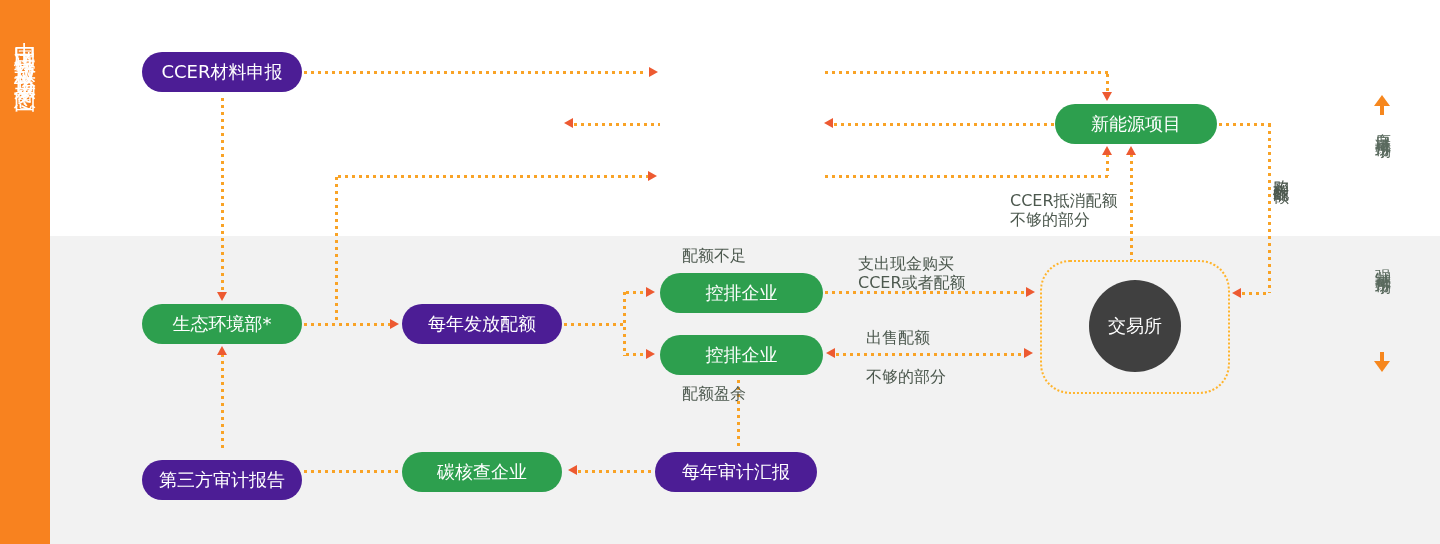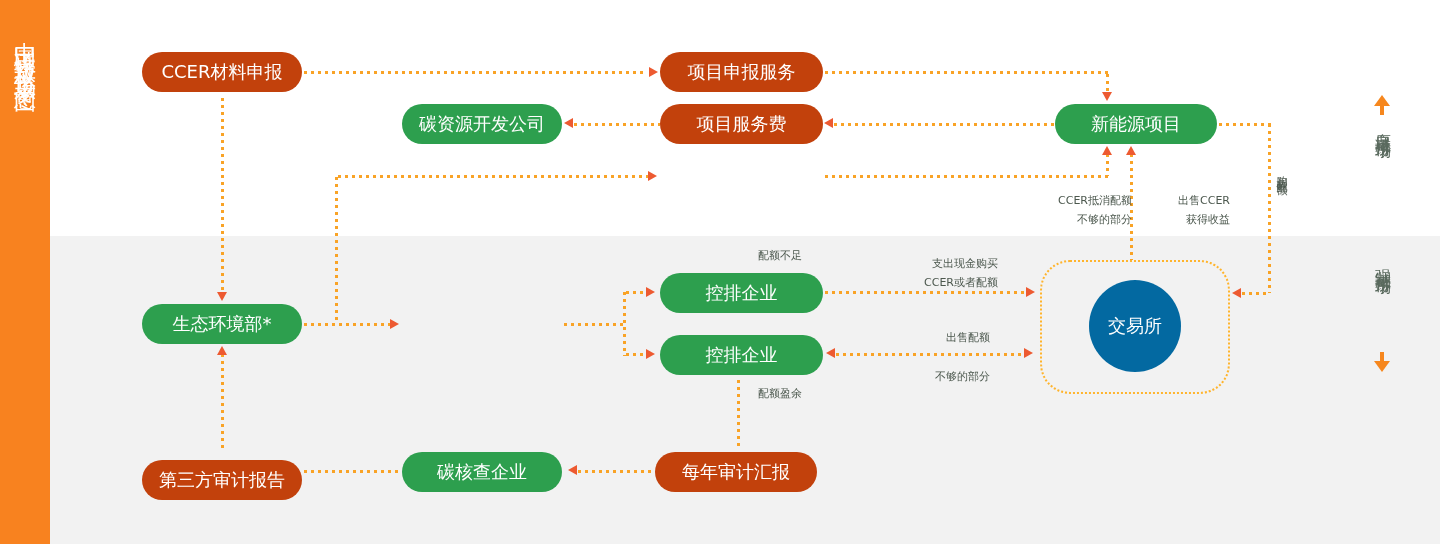--- a/index.html
+++ b/index.html
@@ -13,35 +13,35 @@
   .sidebar-title {
     position:absolute; left:50%; transform:translateX(-50%); top:24px;
     writing-mode:vertical-rl; color:#ffffff; font-size:22px; letter-spacing:5px; white-space:nowrap;
   }
 
   .pill {
     position:absolute; height:40px; border-radius:21px;
     display:flex; align-items:center; justify-content:center;
     color:#ffffff; font-size:18px; white-space:nowrap;
   }
-  .orange { background:#c2410c; }
+  .orange { background:#4c1d95; }
   .green  { background:#2D9F4E; }
   .circle {
     position:absolute; width:92px; height:92px; border-radius:50%;
-    background:#0369a1; color:#fff; display:flex; align-items:center; justify-content:center;
+    background:#404040; color:#fff; display:flex; align-items:center; justify-content:center;
     font-size:18px;
   }
   .dashed-box {
     position:absolute; left:1040px; top:260px; width:186px; height:130px;
     border:2px dotted #FFB42C; border-radius:30px;
   }
 
   .lbl {
-    position:absolute; color:#4C584E; font-size:11px; line-height:19px;
-    text-align:right; white-space:nowrap;
+    position:absolute; color:#4C584E; font-size:16px; line-height:19px;
+    text-align:left; white-space:nowrap;
   }
   .lbl span { display:block; }
   .vtext { writing-mode:vertical-rl; letter-spacing:2px; }
   .market { position:absolute; color:#5A6A5E; font-size:16px; writing-mode:vertical-rl; letter-spacing:2px; white-space:nowrap; }
 
   
   .dh { position:absolute; height:3px;
         background-image:repeating-linear-gradient(to right,#F9A326 0px,#F9A326 3px,transparent 3px,transparent 7px); }
   .dv { position:absolute; width:3px;
         background-image:repeating-linear-gradient(to bottom,#F9A326 0px,#F9A326 3px,transparent 3px,transparent 7px); }
@@ -123,49 +123,43 @@
   <div class="arr r" style="left:1024px;top:348px;"></div>
 
   <div class="dv" style="left:737px;top:380px;height:70px;"></div>
 
   <div class="dh" style="left:304px;top:470px;width:96px;"></div>
 
   <div class="dh" style="left:578px;top:470px;width:75px;"></div>
   <div class="arr l" style="left:568px;top:465px;"></div>
 
   <div class="pill orange" style="left:142px;top:52px;width:160px;">CCER材料申报</div>
-  <div class="pill orange" style="left:660px;top:52px;width:163px;">项目申报服务</div>
-  <div class="pill green" style="left:402px;top:104px;width:160px;">碳资源开发公司</div>
-  <div class="pill orange" style="left:660px;top:104px;width:163px;">项目服务费</div>
   <div class="pill green" style="left:1055px;top:104px;width:162px;">新能源项目</div>
   <div class="pill green" style="left:142px;top:304px;width:160px;">生态环境部*</div>
+  <div class="pill orange" style="left:402px;top:304px;width:160px;">每年发放配额</div>
   <div class="pill green" style="left:660px;top:273px;width:163px;">控排企业</div>
   <div class="pill green" style="left:660px;top:335px;width:163px;">控排企业</div>
   <div class="dashed-box"></div>
   <div class="circle" style="left:1089px;top:280px;">交易所</div>
   <div class="pill orange" style="left:142px;top:452px;width:160px;margin-top:8px;">第三方审计报告</div>
   <div class="pill green" style="left:402px;top:452px;width:160px;">碳核查企业</div>
   <div class="pill orange" style="left:655px;top:452px;width:162px;">每年审计汇报</div>
 
   <div class="lbl" style="left:682px;top:246px;width:120px;">配额不足</div>
   <div class="lbl" style="left:682px;top:384px;width:120px;">配额盈余</div>
   <div class="lbl" style="left:858px;top:254px;width:140px;">
     <span>支出现金购买</span>
     <span>CCER或者配额</span>
   </div>
   <div class="lbl" style="left:866px;top:328px;width:124px;">出售配额</div>
   <div class="lbl" style="left:866px;top:367px;width:124px;">不够的部分</div>
   <div class="lbl" style="left:1010px;top:191px;width:122px;">
     <span>CCER抵消配额</span>
     <span>不够的部分</span>
   </div>
-  <div class="lbl" style="left:1140px;top:191px;width:90px;">
-    <span>出售CCER</span>
-    <span>获得收益</span>
-  </div>
   <div class="lbl vtext" style="left:1272px;top:167px;">购买碳配额</div>
 
   <div class="big-arr" style="left:1374px;top:95px;">
     <div class="head-up"></div>
       <div class="stem"></div>
   </div>
   <div class="market" style="left:1372px;top:120px;">自愿减排市场</div>
   <div class="market" style="left:1372px;top:256px;">强制减排市场</div>
   <div class="big-arr" style="left:1374px;top:352px;">
     <div class="stem"></div>

